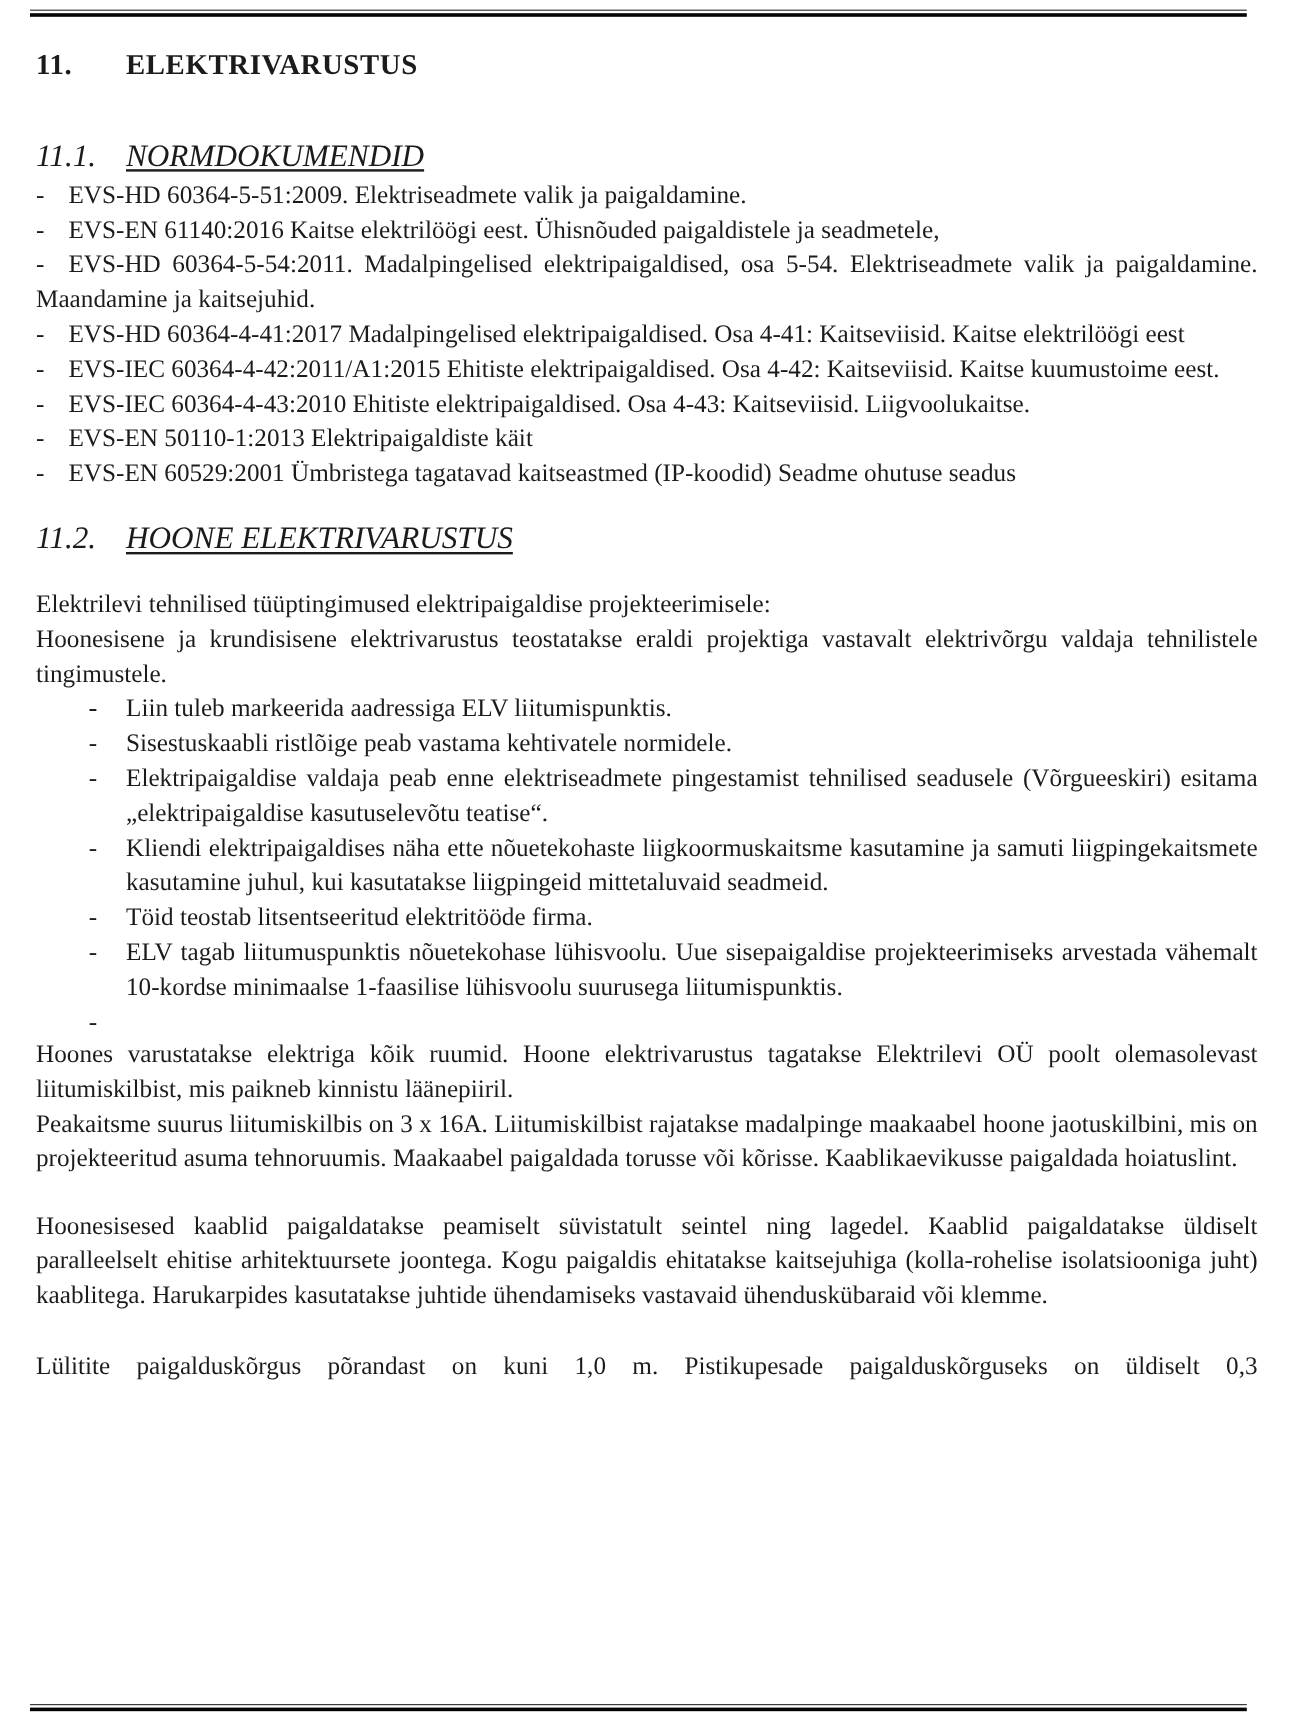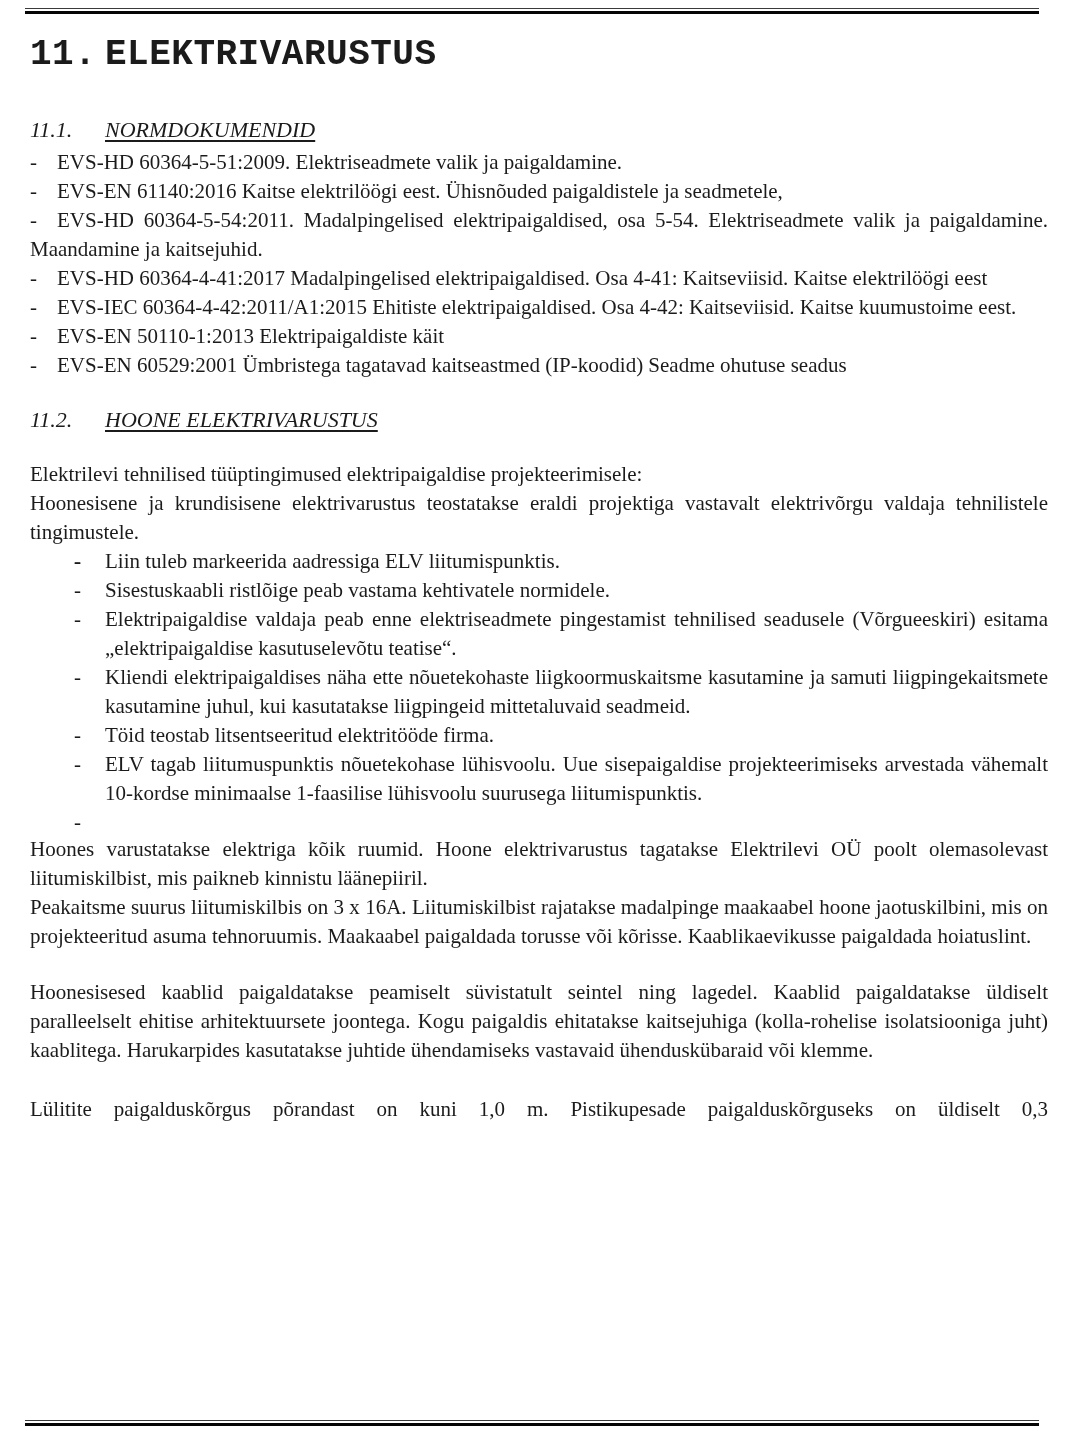--- a/index.html
+++ b/index.html
@@ -30,33 +30,32 @@
     position: absolute;
     left: 30px;
     top: 14px;
     width: 1018px;
     font-size: 21px;
     line-height: 29px;
   }
 
   h1.doc-title {
     margin: 24px 0 0 0;
-    font-size: 36px;
+    font-size: 24px;
     line-height: 34px;
     font-weight: bold;
     letter-spacing: 0.5px;
-    font-family: Liberation Mono, monospace;
   }
   h1 .h-num {
     display: inline-block;
     width: 75px;
   }
 
   h2.sec-head {
-    font-size: 22px;
+    font-size: 26px;
     line-height: 27px;
     font-style: italic;
     font-weight: normal;
     margin: 0;
   }
   h2.sec-head-1 { margin-top: 44px; margin-bottom: 5px; }
   h2.sec-head-2 { margin-top: 26px; margin-bottom: 2px; font-family: Liberation Serif, serif; }
   h2 .sec-num {
     display: inline-block;
     width: 75px;
@@ -107,20 +106,21 @@
     <h1 class="doc-title"><span class="h-num">11.</span><span>ELEKTRIVARUSTUS</span></h1>
 
     <h2 class="sec-head sec-head-1"><span class="sec-num">11.1.</span><span class="sec-title">NORMDOKUMENDID</span></h2>
 
     <div>
       <p class="li1"><span class="dash">-</span><span>EVS-HD 60364-5-51:2009. Elektriseadmete valik ja paigaldamine.</span></p>
       <p class="li1"><span class="dash">-</span><span>EVS-EN 61140:2016 Kaitse elektrilöögi eest. Ühisnõuded paigaldistele ja seadmetele,</span></p>
       <p class="li1"><span class="dash">-</span><span>EVS-HD 60364-5-54:2011. Madalpingelised elektripaigaldised, osa 5-54. Elektriseadmete valik ja paigaldamine. Maandamine ja kaitsejuhid.</span></p>
       <p class="li1"><span class="dash">-</span><span>EVS-HD 60364-4-41:2017 Madalpingelised elektripaigaldised. Osa 4-41: Kaitseviisid. Kaitse elektrilöögi eest</span></p>
       <p class="li1"><span class="dash">-</span><span>EVS-IEC 60364-4-42:2011/A1:2015 Ehitiste elektripaigaldised. Osa 4-42: Kaitseviisid. Kaitse kuumustoime eest.</span></p>
+      <p class="li1"><span class="dash">-</span><span>EVS-IEC 60364-4-43:2010 Ehitiste elektripaigaldised. Osa 4-43: Kaitseviisid. Liigvoolukaitse.</span></p>
       <p class="li1"><span class="dash">-</span><span>EVS-EN 50110-1:2013 Elektripaigaldiste käit</span></p>
       <p class="li1"><span class="dash">-</span><span>EVS-EN 60529:2001 Ümbristega tagatavad kaitseastmed (IP-koodid) Seadme ohutuse seadus</span></p>
     </div>
 
     <h2 class="sec-head sec-head-2"><span class="sec-num">11.2.</span><span class="sec-title">HOONE ELEKTRIVARUSTUS</span></h2>
 
     <p class="para mt">Elektrilevi tehnilised tüüptingimused elektripaigaldise projekteerimisele:</p>
 
     <p class="para">Hoonesisene ja krundisisene elektrivarustus teostatakse eraldi projektiga vastavalt elektrivõrgu valdaja tehnilistele tingimustele.</p>
 

